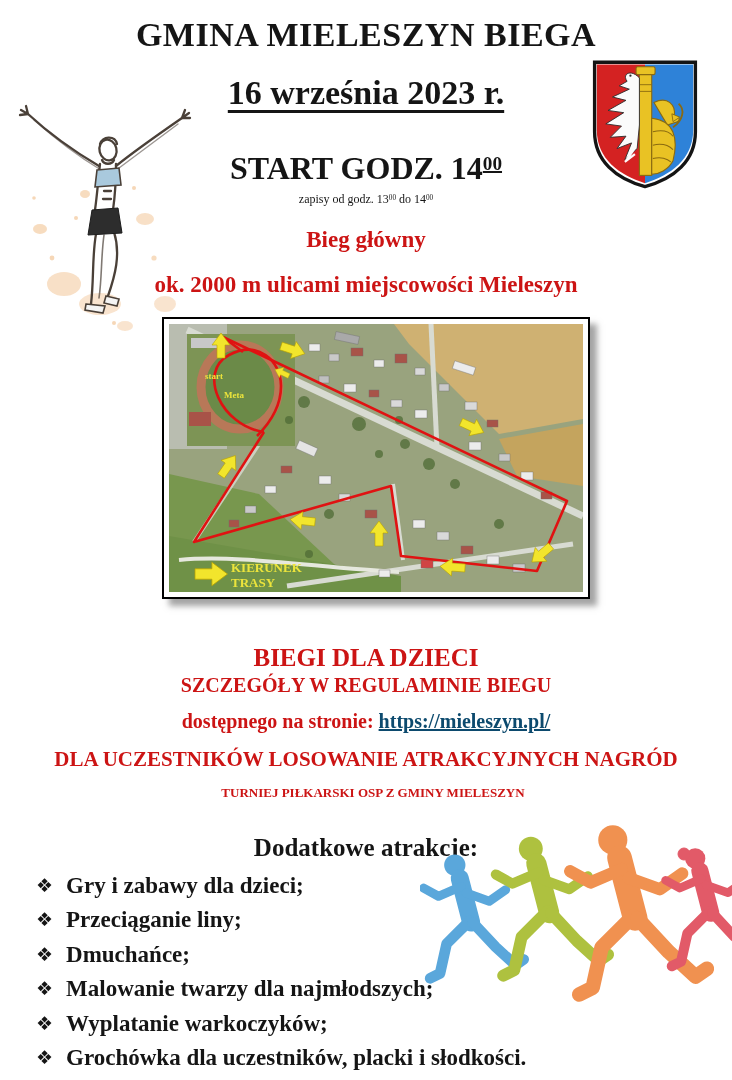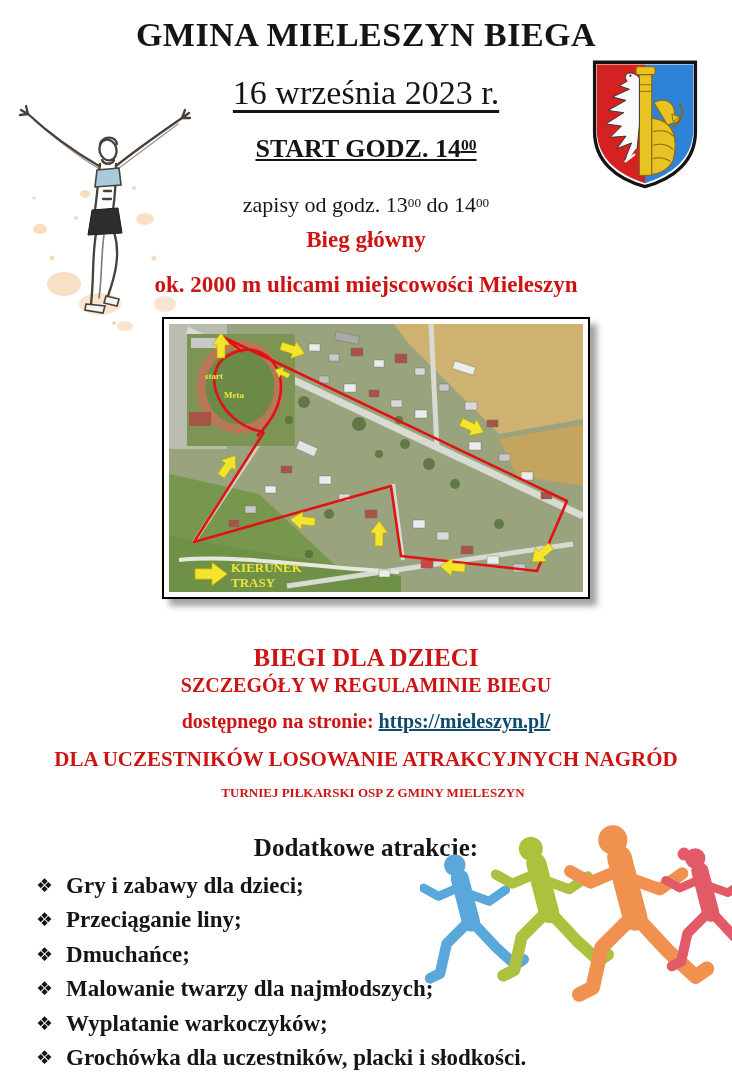--- a/index.html
+++ b/index.html
@@ -2,26 +2,26 @@
 <html><head>
 <meta charset="utf-8">
 <style>
   html,body{margin:0;padding:0;background:#ffffff;}
   #poster{
     position:relative;width:732px;height:1080px;overflow:hidden;background:#ffffff;
     font-family:"Liberation Serif","DejaVu Serif",serif;color:#151515;
   }
   .abs{position:absolute;left:0;width:100%;text-align:center;}
   .title{top:16px;font-size:34px;font-weight:bold;letter-spacing:.5px;}
-  .date{top:74px;font-size:34px;font-weight:normal;}
+  .date{top:74px;font-size:34px;font-weight:bold;}
   .date span{text-decoration:underline;text-decoration-thickness:3px;text-underline-offset:6px;}
-  .startline{top:134px;font-size:26px;font-weight:bold;text-decoration:underline;}
+  .startline{top:150px;font-size:32px;font-weight:bold;}
   .sup{font-size:.6em;position:relative;top:-.45em;}
   .sup.u{text-decoration:underline;text-decoration-thickness:2px;}
-  .signup{top:192px;font-size:22px;}
+  .signup{top:192px;font-size:12px;}
   .signup .sup{top:-.4em;}
   .red{color:#cc1414;font-weight:bold;}
   .run1{top:227px;font-size:23px;}
   .run2{top:272px;font-size:23px;}
   
   .mapframe{
     position:absolute;left:162px;top:317px;width:414px;height:268px;
     background:#ffffff;border:2px solid #000000;padding:5px;
     box-shadow:7px 7px 6px rgba(90,90,90,.55);
   }

